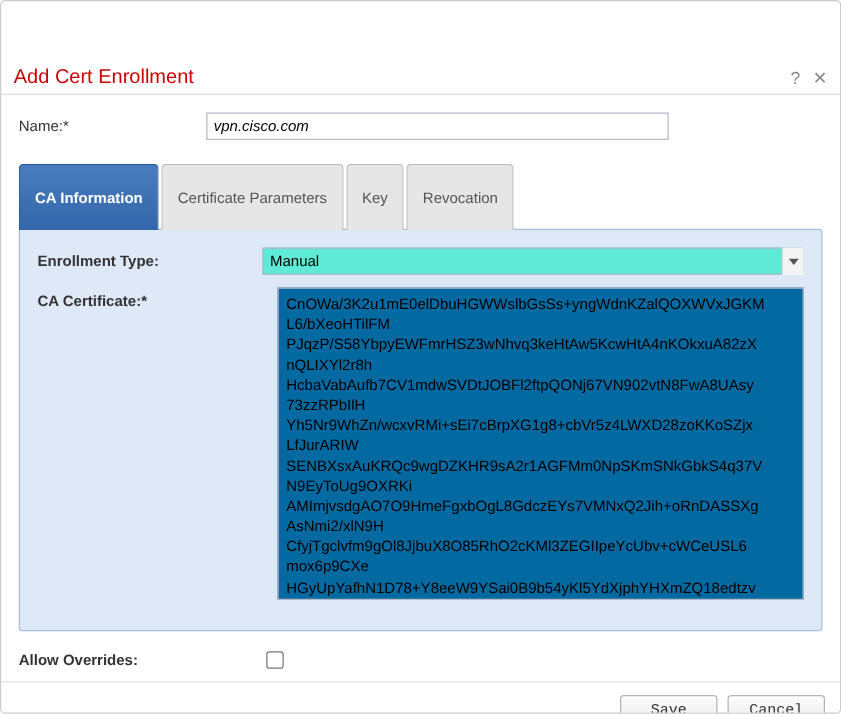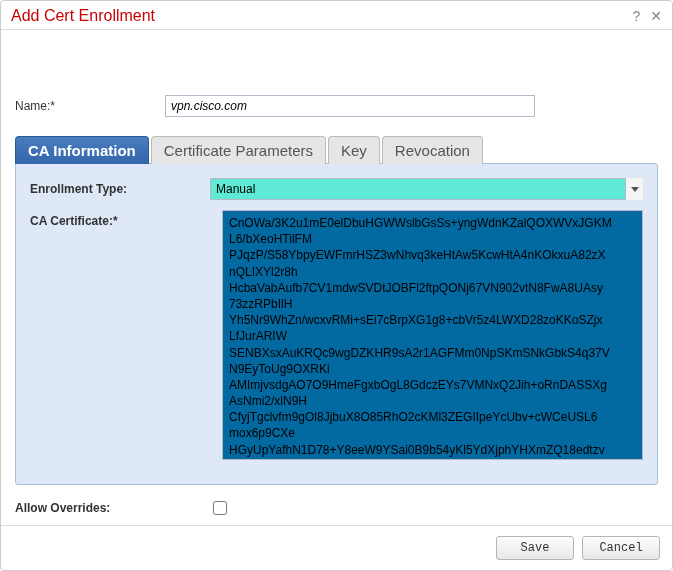--- a/index.html
+++ b/index.html
@@ -19,41 +19,41 @@
       display: flex;
       flex-direction: column;
       overflow: hidden;
     }
     .dialog-header {
       display: flex;
       align-items: center;
       justify-content: space-between;
       padding: 6px 10px 4px 10px;
       border-bottom: 1px solid #ddd;
+      margin-top: 46px;
     }
     .dialog-title {
       color: #c00;
       font-size: 16px;
       font-weight: normal;
     }
     .dialog-controls {
       display: flex;
       gap: 10px;
       color: #888;
       font-size: 14px;
     }
     .dialog-controls span {
       cursor: pointer;
     }
     .form-body {
       padding: 14px 14px 0 14px;
       flex: 1;
       display: flex;
       flex-direction: column;
-      justify-content: flex-end;
     }
     .form-row {
       display: flex;
       margin-bottom: 10px;
       align-items: flex-start;
     }
     .form-label {
       width: 150px;
       padding-top: 4px;
       color: #333;
@@ -76,30 +76,30 @@
       font-size: 12px;
       resize: none;
       font-family: inherit;
     }
     .tab-strip {
       display: flex;
       align-items: flex-end;
       margin-top: 8px;
     }
     .tab {
-      padding: 5px 12px;
+      padding: 19px 12px;
       background: #e6e6e6;
       border: 1px solid #bbb;
       border-bottom: none;
       color: #555;
       border-top-left-radius: 4px;
       border-top-right-radius: 4px;
       margin-right: 2px;
       cursor: pointer;
-      font-size: 15px;
+      font-size: 12px;
       position: relative;
       bottom: -1px;
     }
     .tab.active {
       background: #3a6ea5;
       background: linear-gradient(#4a7dbf, #3366aa);
       color: #fff;
       font-weight: bold;
       border-color: #2a5a95;
     }

